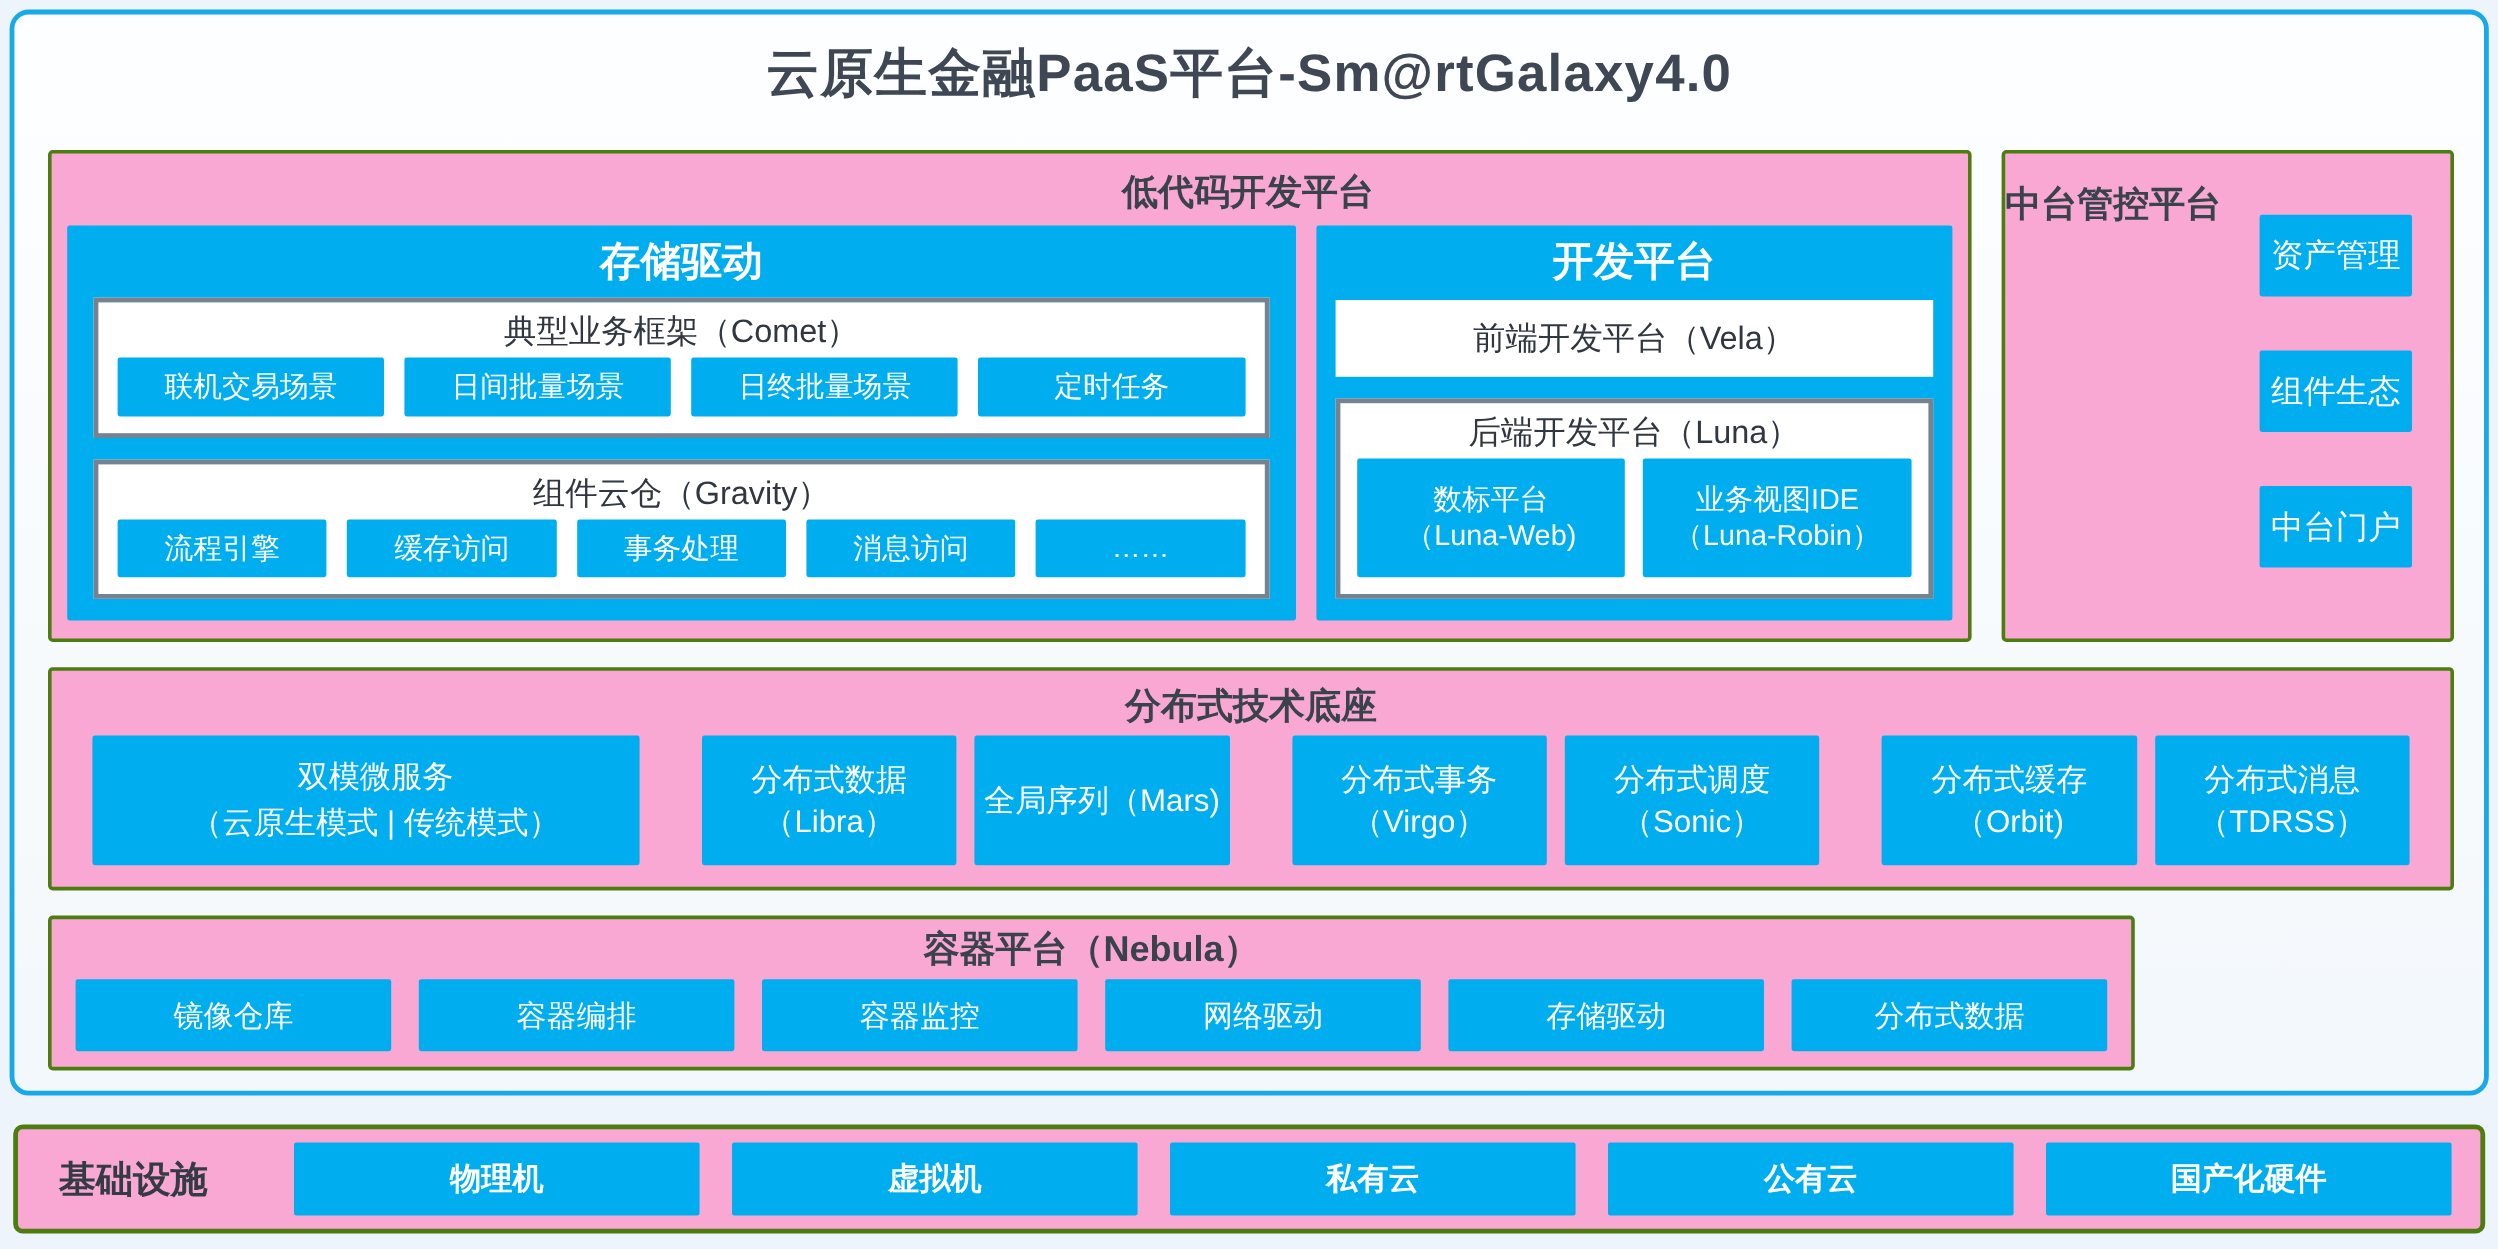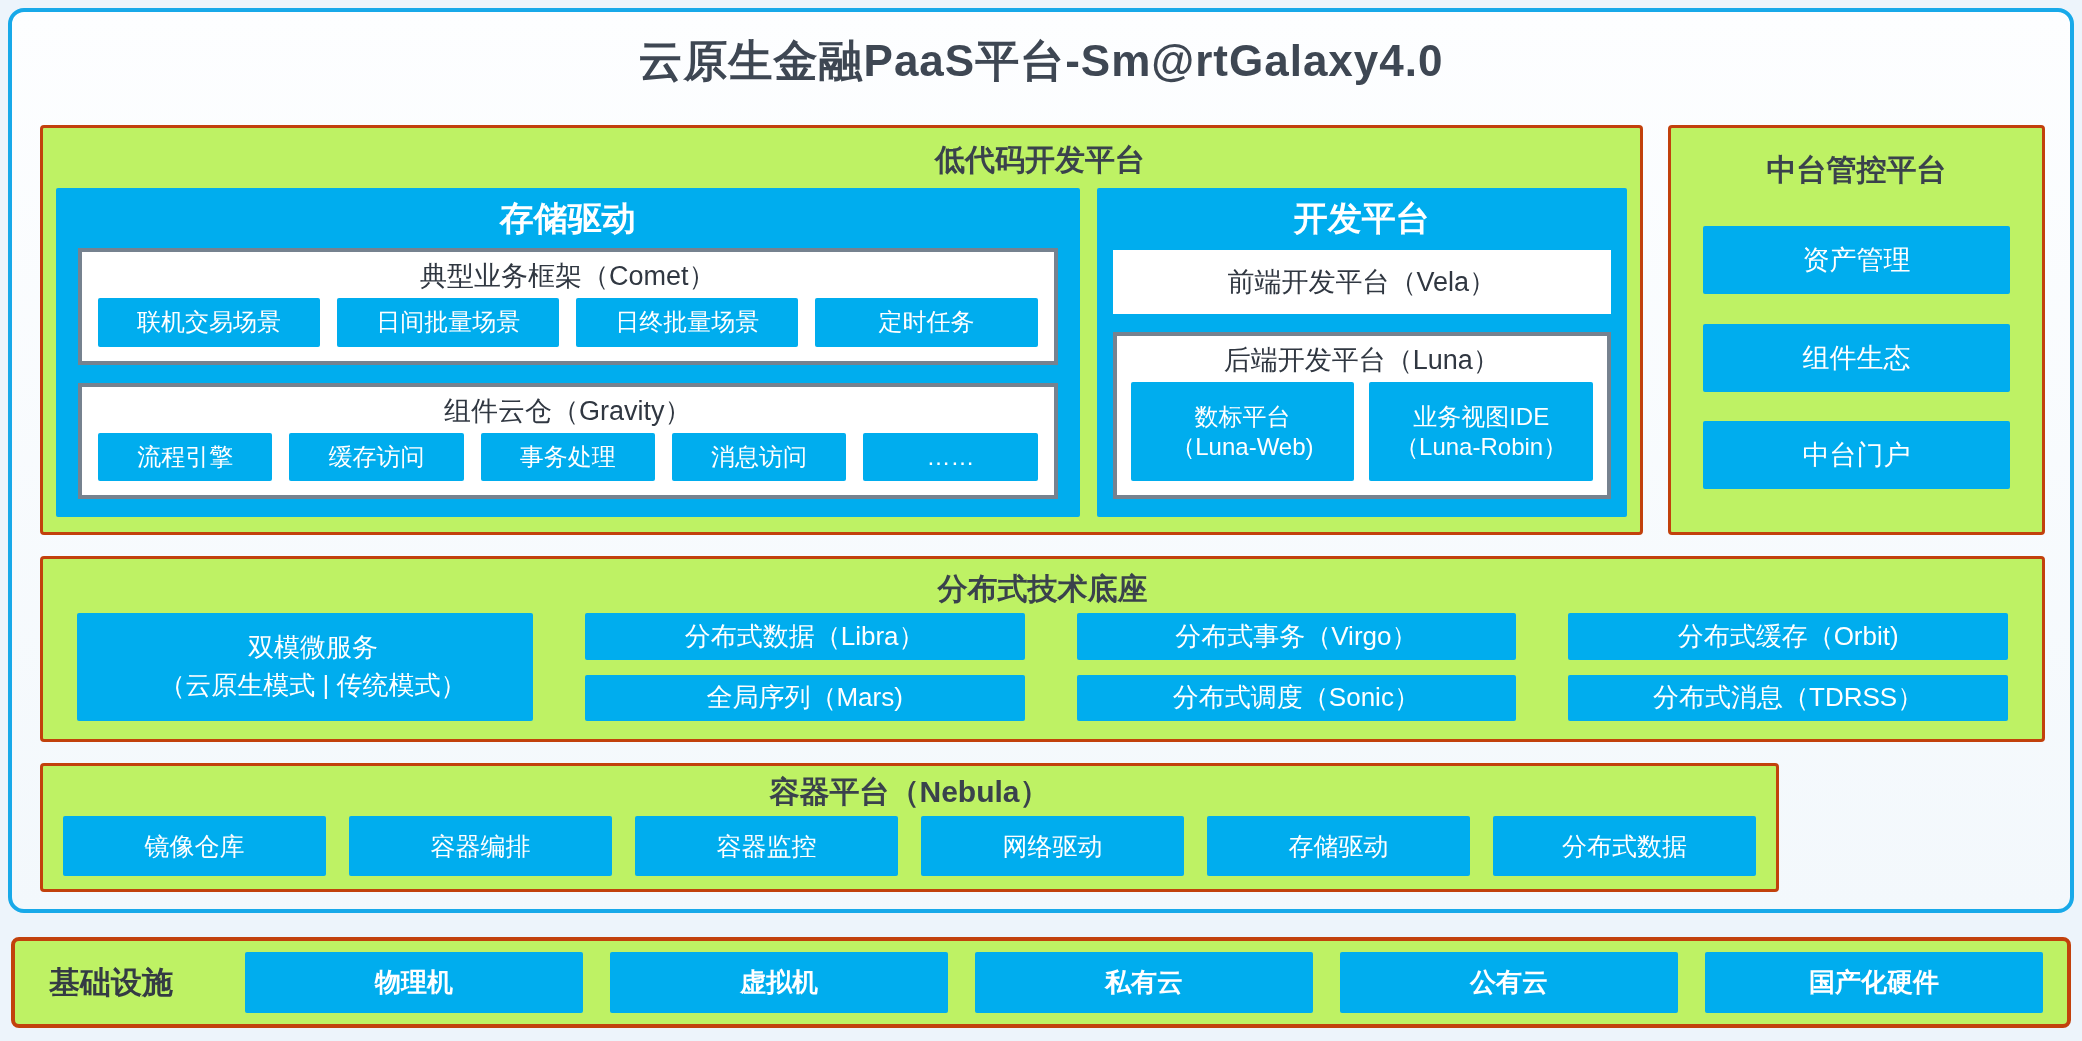--- a/index.html
+++ b/index.html
@@ -23,22 +23,22 @@
   }
   .page-title{
     position:absolute;left:0;right:0;top:20px;
     text-align:center;
     font-size:44px;font-weight:bold;color:#3E4753;
     letter-spacing:1px;
   }
   
   .panel{
     position:absolute;box-sizing:border-box;
-    background:#bef264;
-    border:3px solid #c2410c;border-radius:4px;
+    background:#f9a8d4;
+    border:3px solid #4d7c0f;border-radius:4px;
   }
   .panel-title{
     font-size:30px;font-weight:bold;color:#3A424C;
     text-align:center;
   }
   
   .lowcode-panel{left:40px;top:125px;width:1603px;height:410px;}
   .lowcode-title{position:absolute;left:400px;right:3px;top:12px;}
   .lowcode-body{
     position:absolute;left:13px;right:13px;top:60px;bottom:15px;
@@ -83,42 +83,42 @@
     display:flex;align-items:center;justify-content:center;
     font-size:27px;color:#303741;font-weight:500;
   }
   .luna-card{flex:1;margin-top:18px;}
   .luna-items{
     flex:1;display:flex;gap:15px;padding:0 14px 14px;
   }
   .two-line{flex-direction:column;line-height:1.25;}
   
   .mid-panel{left:1668px;top:125px;width:377px;height:410px;
-    display:flex;flex-direction:column;}
+    display:flex;flex-direction:row;}
   .mid-panel .panel-title{margin-top:22px;flex:none;}
   .mid-items{
     flex:1;display:flex;flex-direction:column;
     justify-content:space-evenly;
     padding:6px 32px 14px;
   }
   .mid-items .item-btn{flex:none;height:68px;font-size:27px;}
   
   .dist-panel{left:40px;top:556px;width:2005px;height:186px;
     display:flex;flex-direction:column;}
   .dist-panel .panel-title{margin-top:8px;flex:none;height:44px;line-height:44px;}
   .dist-body{
     flex:1;display:flex;gap:52px;
     padding:2px 34px 18px;
   }
   .dual-box{
     flex:1;background:#00ADEE;border-radius:2px;
     display:flex;flex-direction:column;align-items:center;justify-content:center;
     color:#fff;font-size:26px;line-height:1.45;text-align:center;padding-left:16px;
   }
-  .dist-col{flex:1;display:flex;flex-direction:column;gap:15px;}
+  .dist-col{flex:1;display:flex;flex-direction:row;gap:15px;}
   .dist-col .item-btn{font-size:26px;}
   
   .container-panel{left:40px;top:763px;width:1739px;height:129px;
     display:flex;flex-direction:column;}
   .container-panel .panel-title{margin-top:6px;flex:none;height:40px;line-height:40px;}
   .container-items{
     flex:1;display:flex;gap:23px;
     padding:4px 20px 13px;
   }
   .container-items .item-btn{font-size:25px;}

